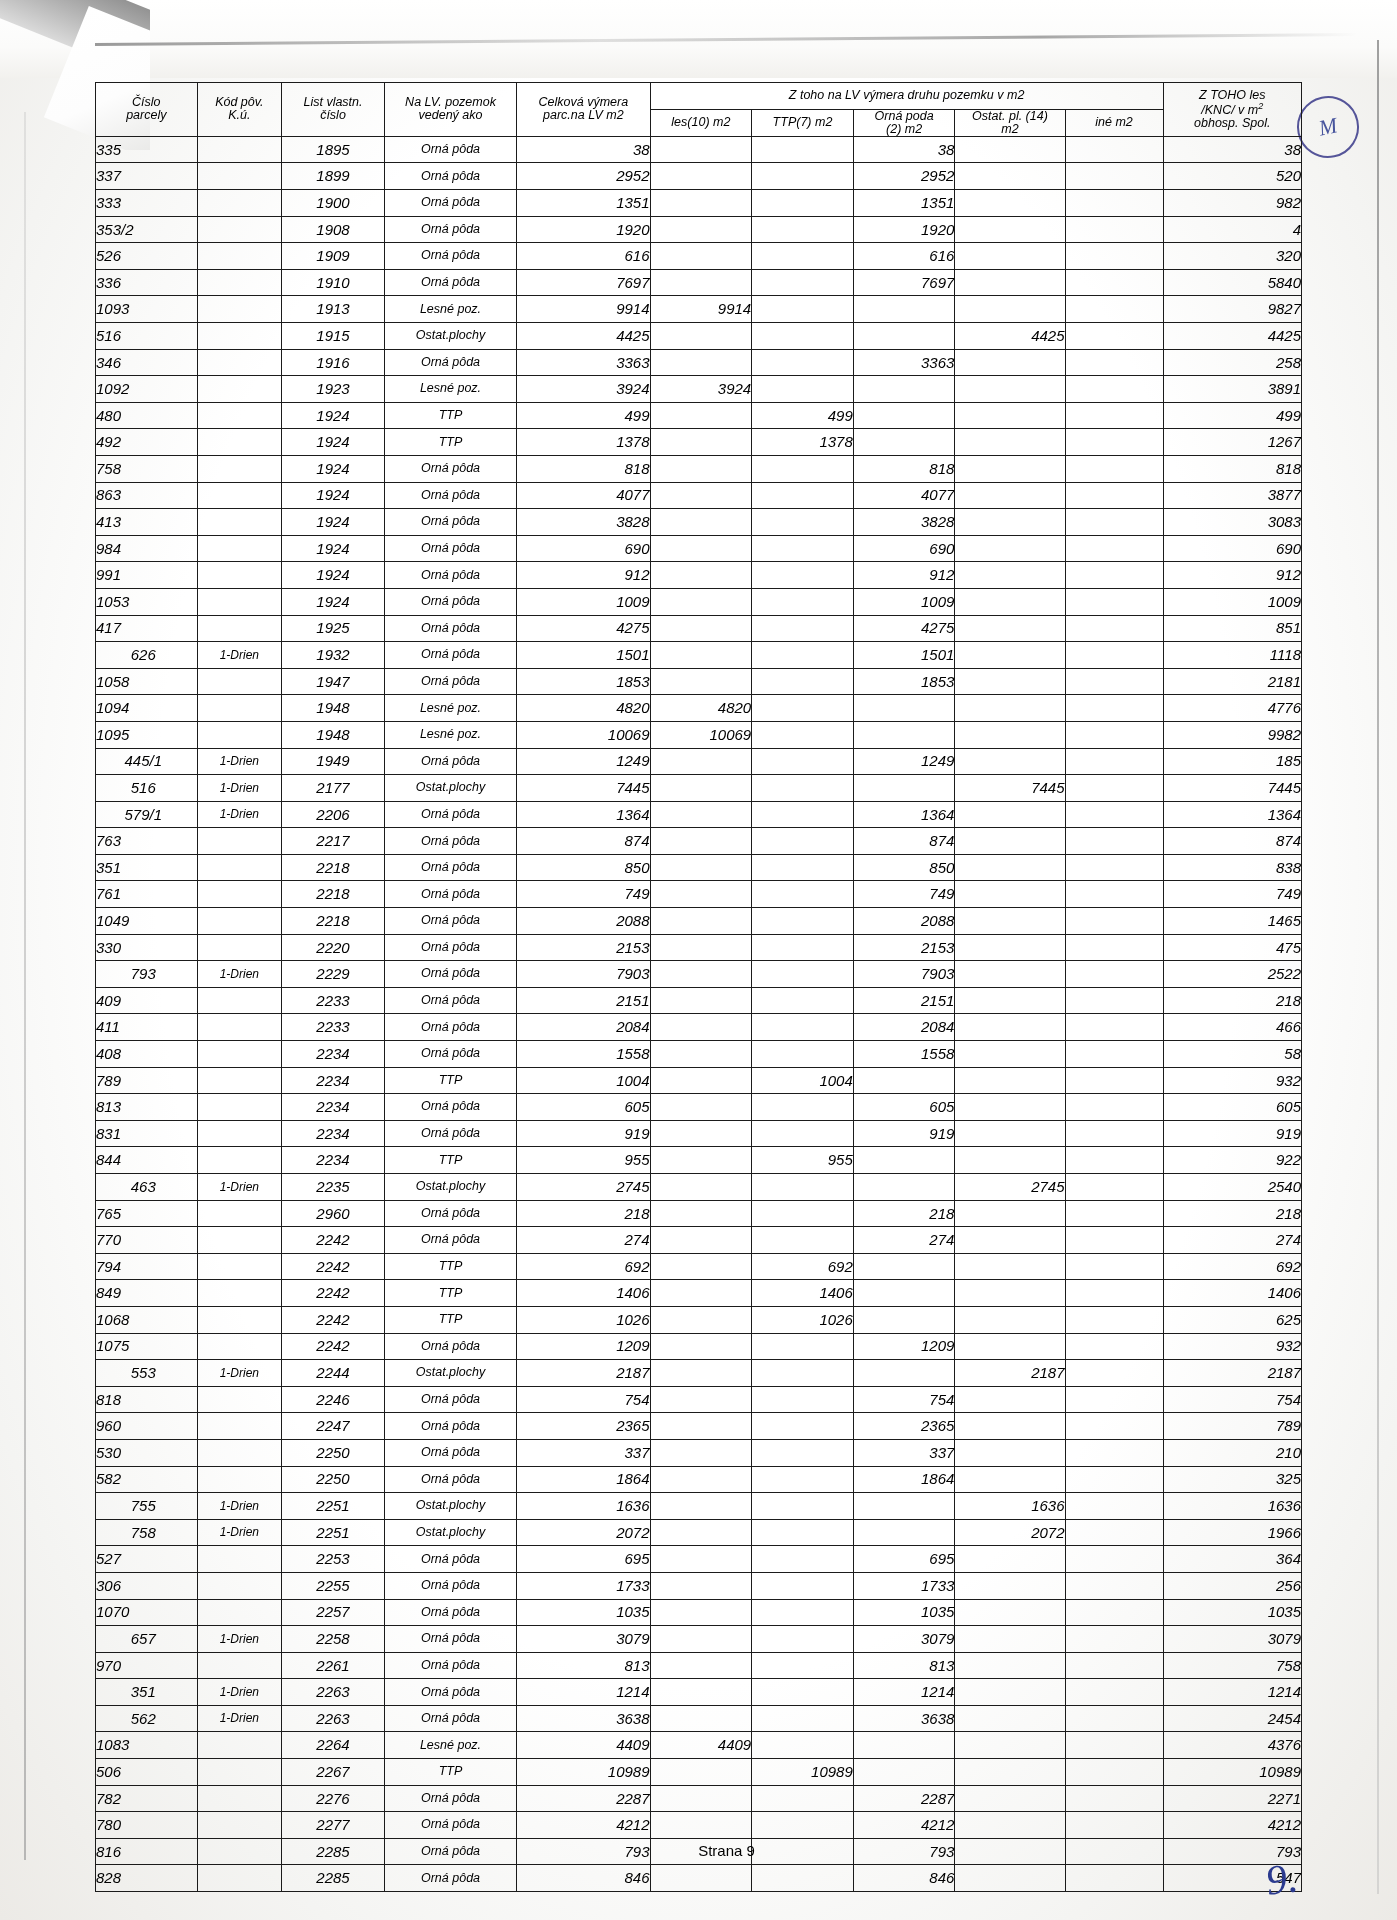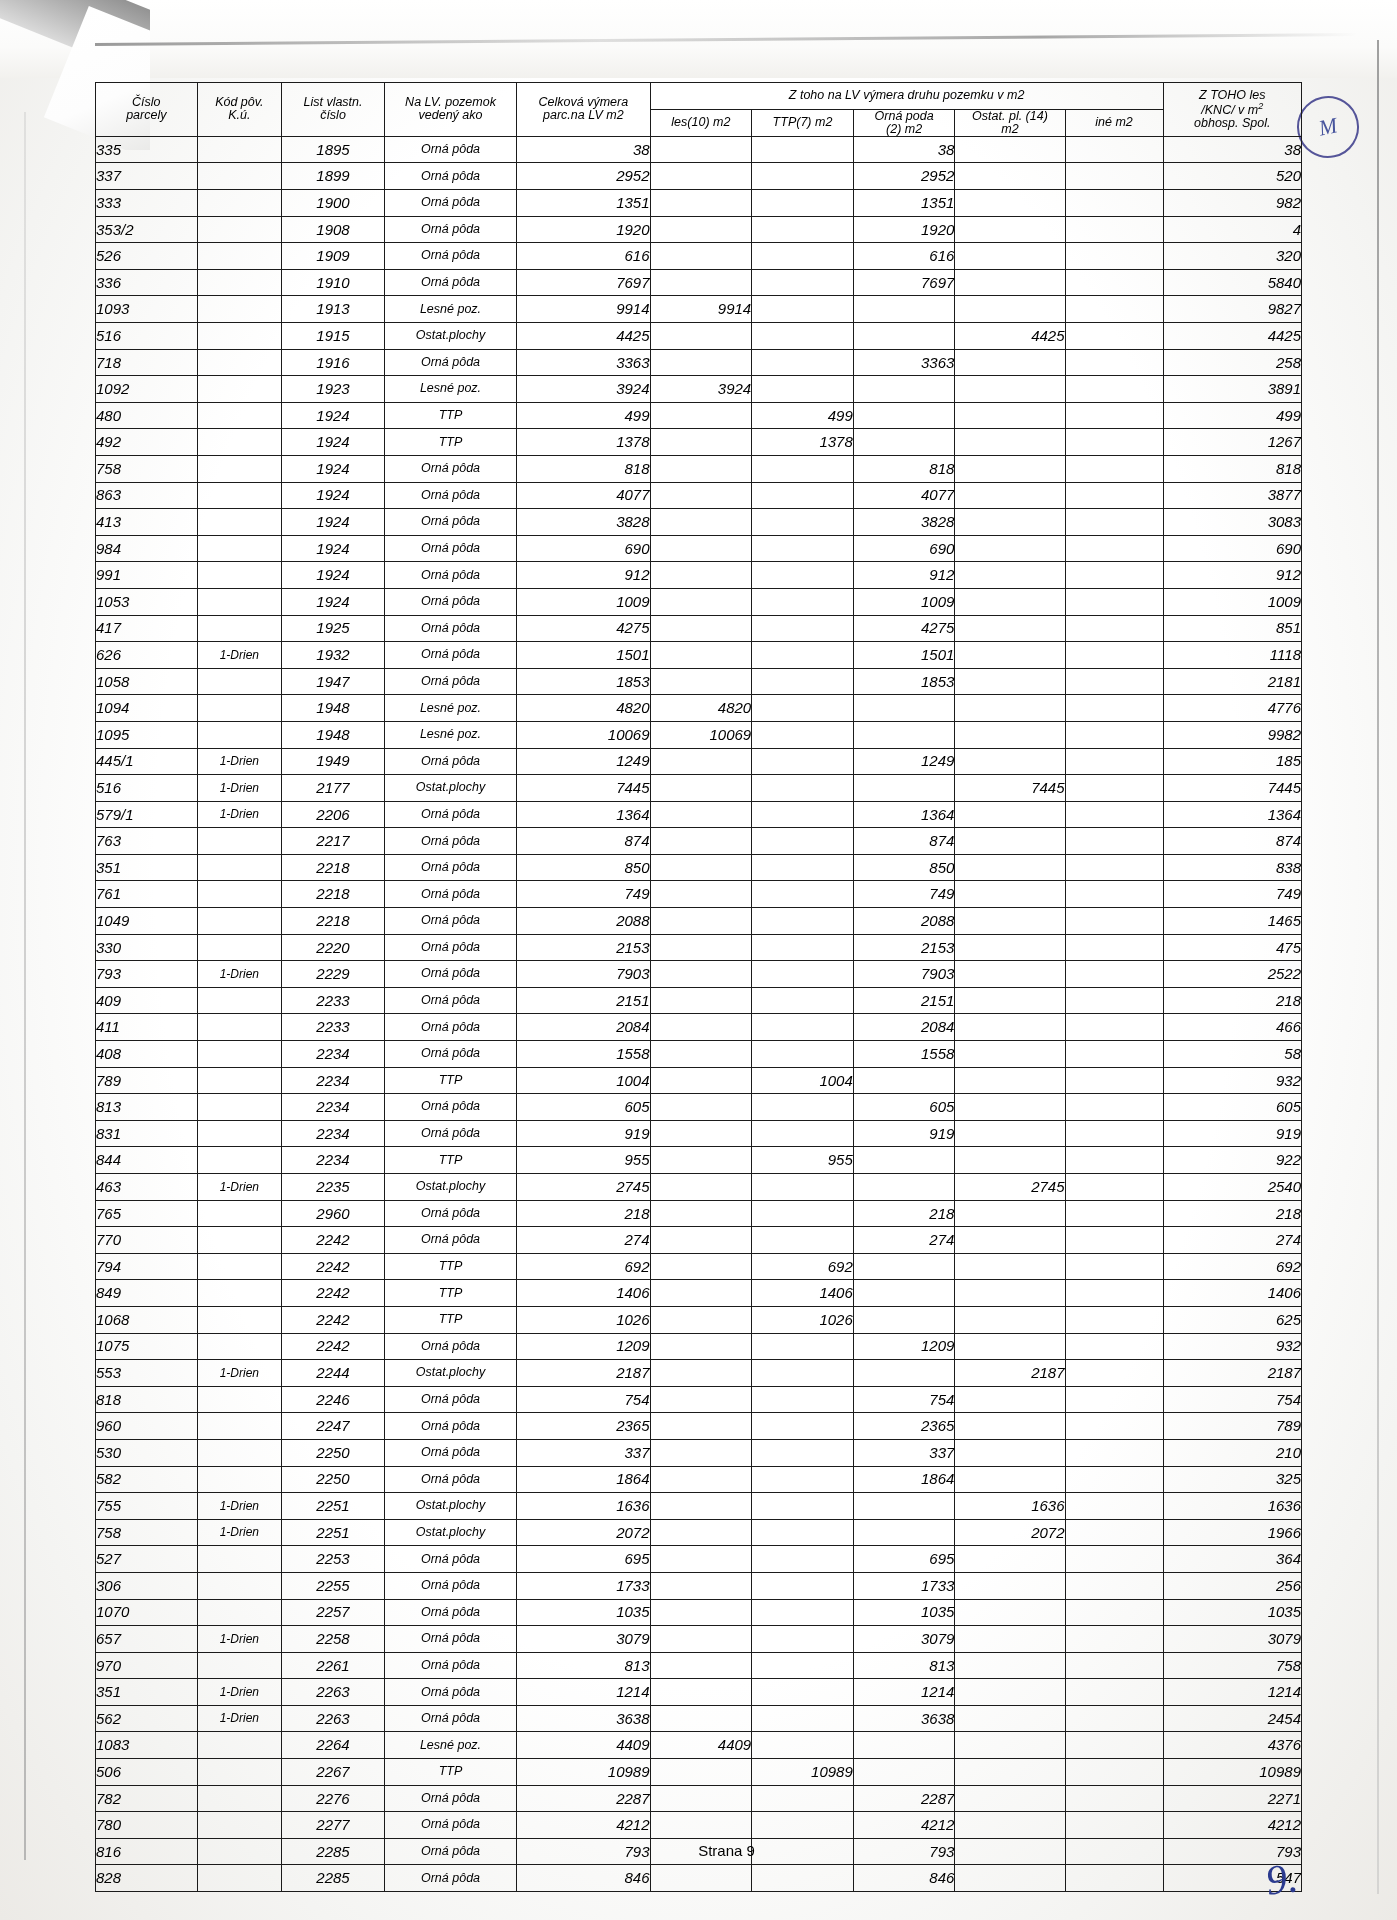--- a/index.html
+++ b/index.html
@@ -104,21 +104,21 @@
     height: 20px;
   }
   thead .hcell {
     height: 44px;
   }
   .hl1 { display:block; }
   .hl2 { display:block; }
   sup { font-size: 9px; vertical-align: super; }
 
   td.c-parcel   { text-align: left;  padding-left: 5px; font-size: 15px; font-weight: bold; }
-  td.c-parcel.r { text-align: left; padding-right: 6px; }
+  td.c-parcel.r { text-align: center; padding-right: 6px; }
   td.c-kod      { text-align: center; font-size: 12px; }
   td.c-lv       { text-align: center; font-size: 15px; }
   td.c-ako      { text-align: center; font-size: 12.5px; }
   td.c-num      { text-align: right; padding-right: 6px; font-size: 15px; }
   td.c-last     { text-align: right; padding-right: 6px; font-size: 15px; font-weight: bold; }
 
   .footer {
     position: absolute;
     left: 0;
     top: 1842px;
@@ -325,21 +325,21 @@
             <td class="c-ako">Ostat.plochy</td>
             <td class="c-num">4425</td>
             <td class="c-num"></td>
             <td class="c-num"></td>
             <td class="c-num"></td>
             <td class="c-num">4425</td>
             <td class="c-num"></td>
             <td class="c-last">4425</td>
           </tr>
           <tr>
-            <td class="c-parcel">718</td>
+            <td class="c-parcel">346</td>
             <td class="c-kod"></td>
             <td class="c-lv">1916</td>
             <td class="c-ako">Orná pôda</td>
             <td class="c-num">3363</td>
             <td class="c-num"></td>
             <td class="c-num"></td>
             <td class="c-num">3363</td>
             <td class="c-num"></td>
             <td class="c-num"></td>
             <td class="c-last">258</td>

